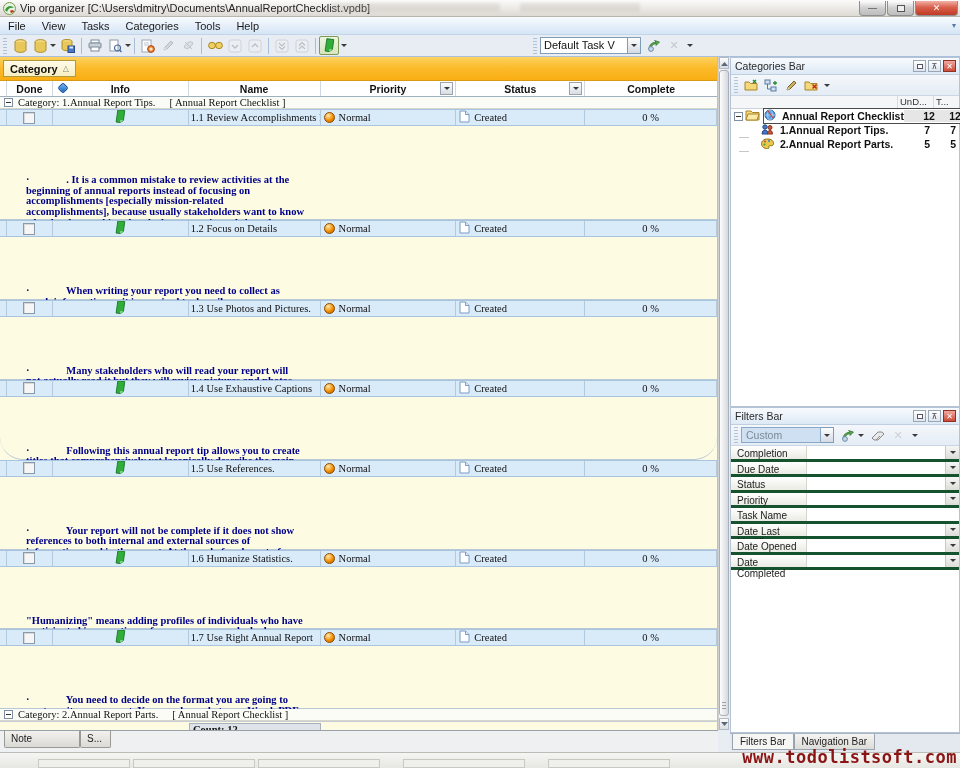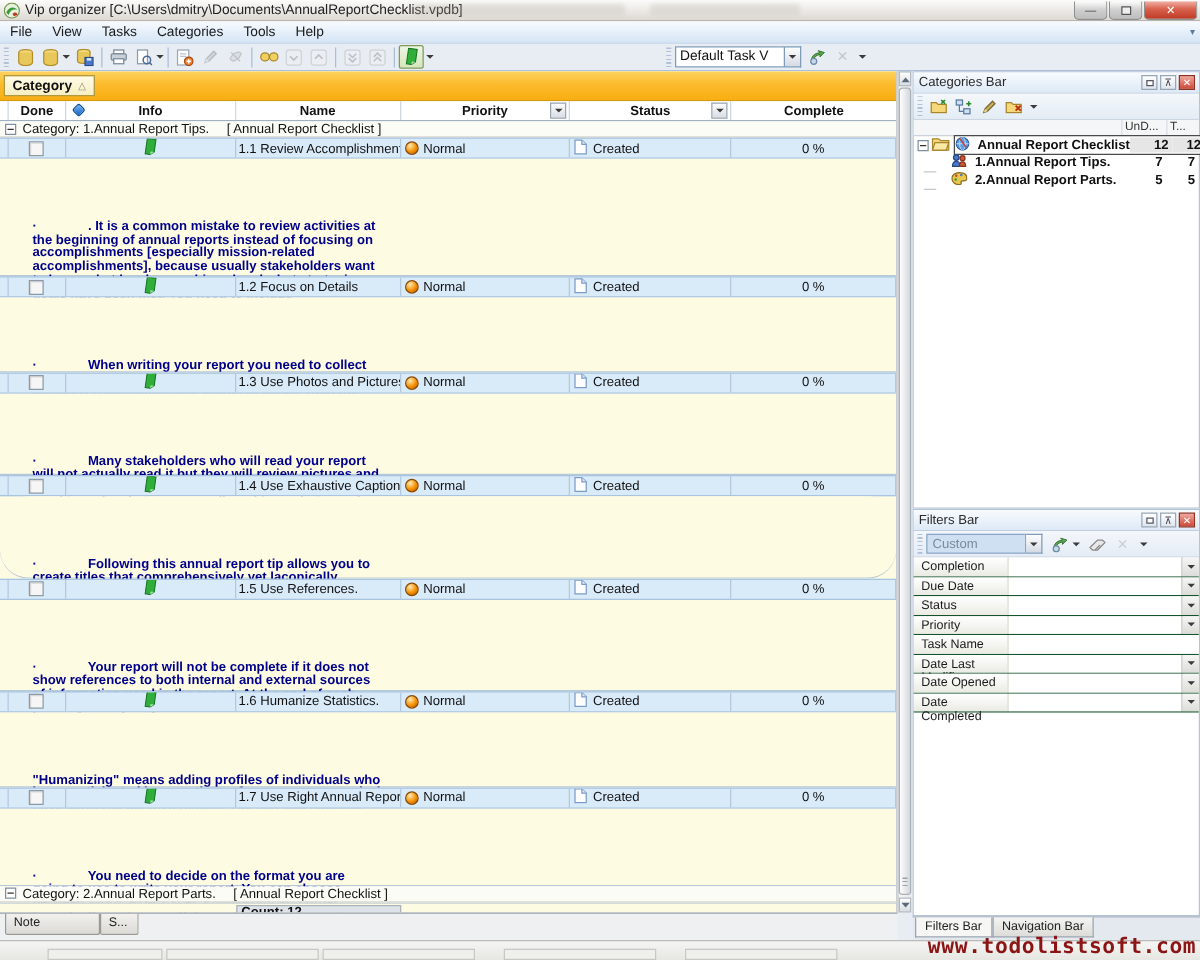--- a/index.html
+++ b/index.html
@@ -58,21 +58,21 @@
   #gridheader { height:16px; background:#fff; border-bottom:1px solid #9fb0c2; display:flex; font-weight:bold; font-size:10.5px;text-align:center; }
   .hc { border-right:1px solid #cfd8e2; display:flex; align-items:center; justify-content:center; position:relative; }
   .hc .flt { position:absolute; right:2px; top:1px; width:13px; height:13px; border:1px solid #98a4b2;
     background:linear-gradient(#fdfdfd,#d8dde3); display:flex; align-items:center; justify-content:center; }
   .diam { width:8px; height:8px; background:linear-gradient(135deg,#7ab8f4,#1464c0); border:1px solid #0a4a9a;
     border-radius:2px; transform:rotate(45deg); position:absolute; left:6px; top:3px; }
 
   .w-gutter{width:7px;} .w-done{width:46px;} .w-info{width:136px;} .w-name{width:132px;}
   .w-priority{width:136px;} .w-status{width:129px;} .w-complete{width:132px; border-right:none;}
 
-  #gridbody { flex:1; display:flex; flex-direction:column; overflow:hidden; }
+  #gridbody { flex:1; display:flex; flex-direction:column; overflow:hidden;font-family:Liberation Serif, serif; }
   .catrow { height:14px; background:#fcfcf6; border-bottom:1px solid #d6d6cc; display:flex; align-items:center; font-size:10.5px; color:#111; padding-left:4px; }
   .expbox { width:9px; height:9px; border:1px solid #8090a0; background:#fff; position:relative; margin-right:5px; flex:none; }
   .expbox::after { content:""; position:absolute; left:1px; right:1px; top:3px; height:1px; background:#333; }
   .catrow .catsuffix { margin-left:14px; }
 
   .taskrow { height:17px; background:#d9eaf9; border-top:1px solid #a8c4de; border-bottom:1px solid #a8c4de; display:flex; font-size:10.5px; }
   .tc { border-right:1px solid #b3c9de; display:flex; align-items:center; overflow:hidden; }
   .tc.center { justify-content:center; }
   .cbx { width:12px; height:12px; background:#f6f6f6; border:1px solid #8a9aa8; box-shadow:inset 1px 1px 0 #d8d8d8; }
   .pball { width:11px; height:11px; border-radius:50%; flex:none; margin:0 4px 0 3px;
@@ -126,21 +126,21 @@
   .treerow .lbl { white-space:nowrap; overflow:hidden; flex:1; padding-left:3px; }
   .treerow.selected .selwrap { outline:1px solid #4a4a4a; background:#fff; }
   .selwrap { display:flex; align-items:center; flex:1; height:14px; }
   .treerow.selected .cnt { background:#e6e6e6; }
   .tindent { width:30px; flex:none; position:relative; }
   .tindent::before { content:""; position:absolute; left:8px; top:-7px; bottom:7px; width:1px; background:#c8c8c8; }
   .tindent::after { content:""; position:absolute; left:8px; top:7px; width:10px; height:1px; background:#c8c8c8; }
   .ticon { flex:none; margin-right:3px; }
 
   #filtersbar { top:350px; height:326px; }
-  .frow { height:15.5px; display:flex; border-bottom:1px solid #14532d; font-size:10px; }
+  .frow { height:15.5px; display:flex; border-bottom:3px solid #14532d; font-size:10px; }
   .flabel { width:76px; background:linear-gradient(#fff,#ebebe4); border-right:1px solid #d5d5cc;
     padding:2px 0 0 6px; color:#1a1a1a; }
   .fvalue { flex:1; background:#fff; }
   .fdd { width:14px; border-left:1px solid #c8c8c0; background:linear-gradient(#f6f6f6,#dcdcd8);
     display:flex; align-items:center; justify-content:center; }
   #filter-combo { width:80px; height:16px; background:#cfe0f2; border:1px solid #8aa8c8; color:#7a8a9a;
     font-size:10.5px; padding:1px 0 0 4px; }
 
   #bottomtabs { position:absolute; top:676px; left:0; width:230px; height:19px; background:#e4e9f0; border-top:1px solid #aab4c2; display:flex; padding-left:2px; }
   .btab { height:16px; font-size:10px; padding:2px 7px 0 7px; border:1px solid #9aa4b0; border-top:none; background:linear-gradient(#f4f4f2,#dddcd8); color:#222; }

